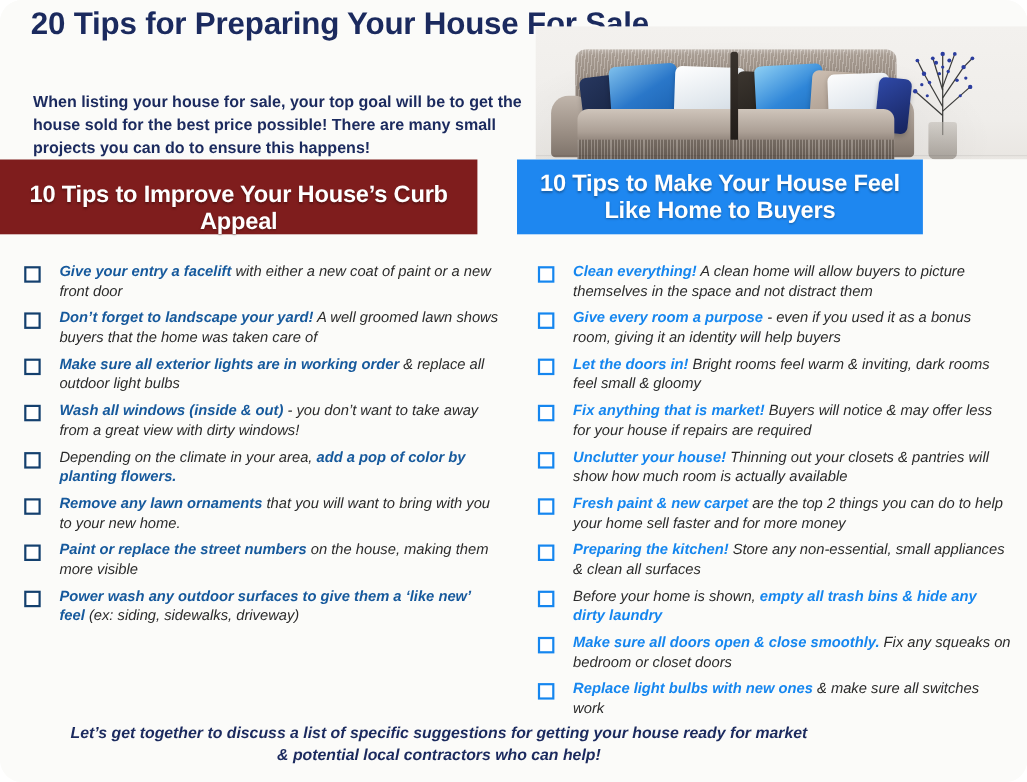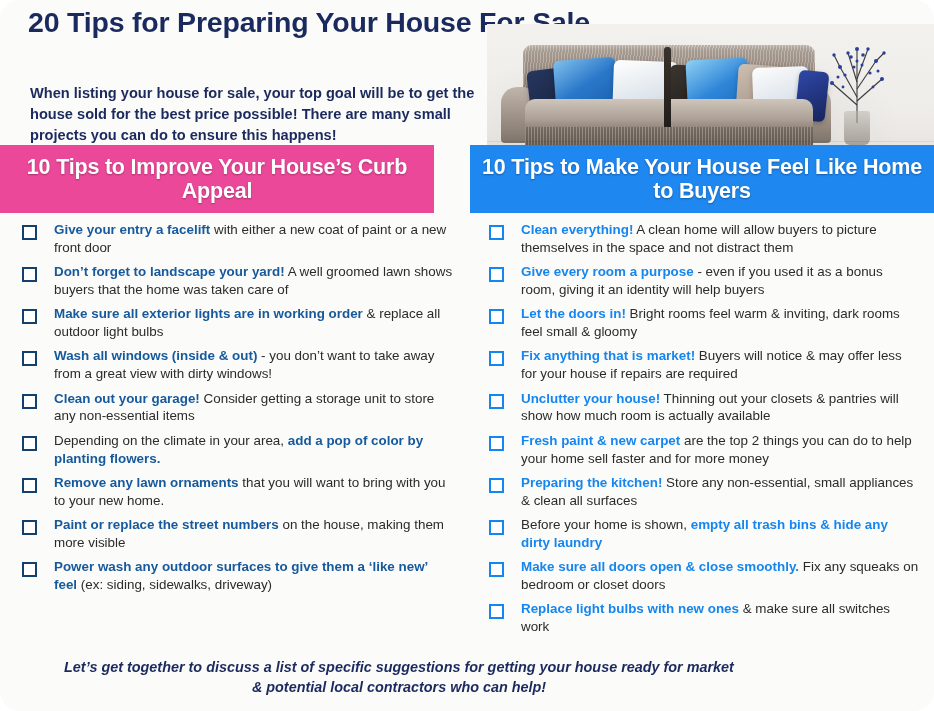--- a/index.html
+++ b/index.html
@@ -148,39 +148,40 @@
   
   .banner {
     position: absolute;
     top: 145px;
     height: 68px;
     display: flex;
     align-items: center;
     justify-content: center;
     text-align: center;
   }
-  .banner-left  { left: 0;     width: 434px; background: #ec4899; }
-  .banner-right { left: 470px; width: 464px; background: #1e87f0; }
+  .banner-left  { left: 0;     width: 434px; background: #7f1d1d; align-items: flex-end; }
+  .banner-right { left: 470px; width: 369px; background: #1e87f0; }
   .banner-text {
     color: #ffffff;
     font-size: 21.5px;
     font-weight: bold;
     line-height: 1.12;
     letter-spacing: -0.2px;
     text-shadow: 0 1px 2px rgba(0,0,0,.30);
   }
 
   
   .columns {
     position: absolute;
     left: 0;
-    top: 211px;
+    top: 228px;
     width: 934px;
     height: 440px;
     display: flex;
+    font-style: italic;
   }
   .col { width: 467px; padding: 10px 14px 0 22px; box-sizing: border-box; }
 
   .tip {
     display: flex;
     align-items: flex-start;
     margin-bottom: 6.5px;
   }
   .checkbox {
     flex: 0 0 auto;
@@ -314,24 +315,20 @@
         <div class="tip">
           <div class="checkbox"></div>
           <div class="tip-text"><b>Make sure all exterior lights are in working order</b> &amp; replace all outdoor light bulbs</div>
         </div>
         <div class="tip">
           <div class="checkbox"></div>
           <div class="tip-text"><b>Wash all windows (inside &amp; out)</b> - you don’t want to take away from a great view with dirty windows!</div>
         </div>
         <div class="tip">
           <div class="checkbox"></div>
-          <div class="tip-text"><b>Clean out your garage!</b> Consider getting a storage unit to store any non-essential items</div>
-        </div>
-        <div class="tip">
-          <div class="checkbox"></div>
           <div class="tip-text">Depending on the climate in your area, <b>add a pop of color by planting flowers.</b></div>
         </div>
         <div class="tip">
           <div class="checkbox"></div>
           <div class="tip-text"><b>Remove any lawn ornaments</b> that you will want to bring with you to your new home.</div>
         </div>
         <div class="tip">
           <div class="checkbox"></div>
           <div class="tip-text"><b>Paint or replace the street numbers</b> on the house, making them more visible</div>
         </div>

